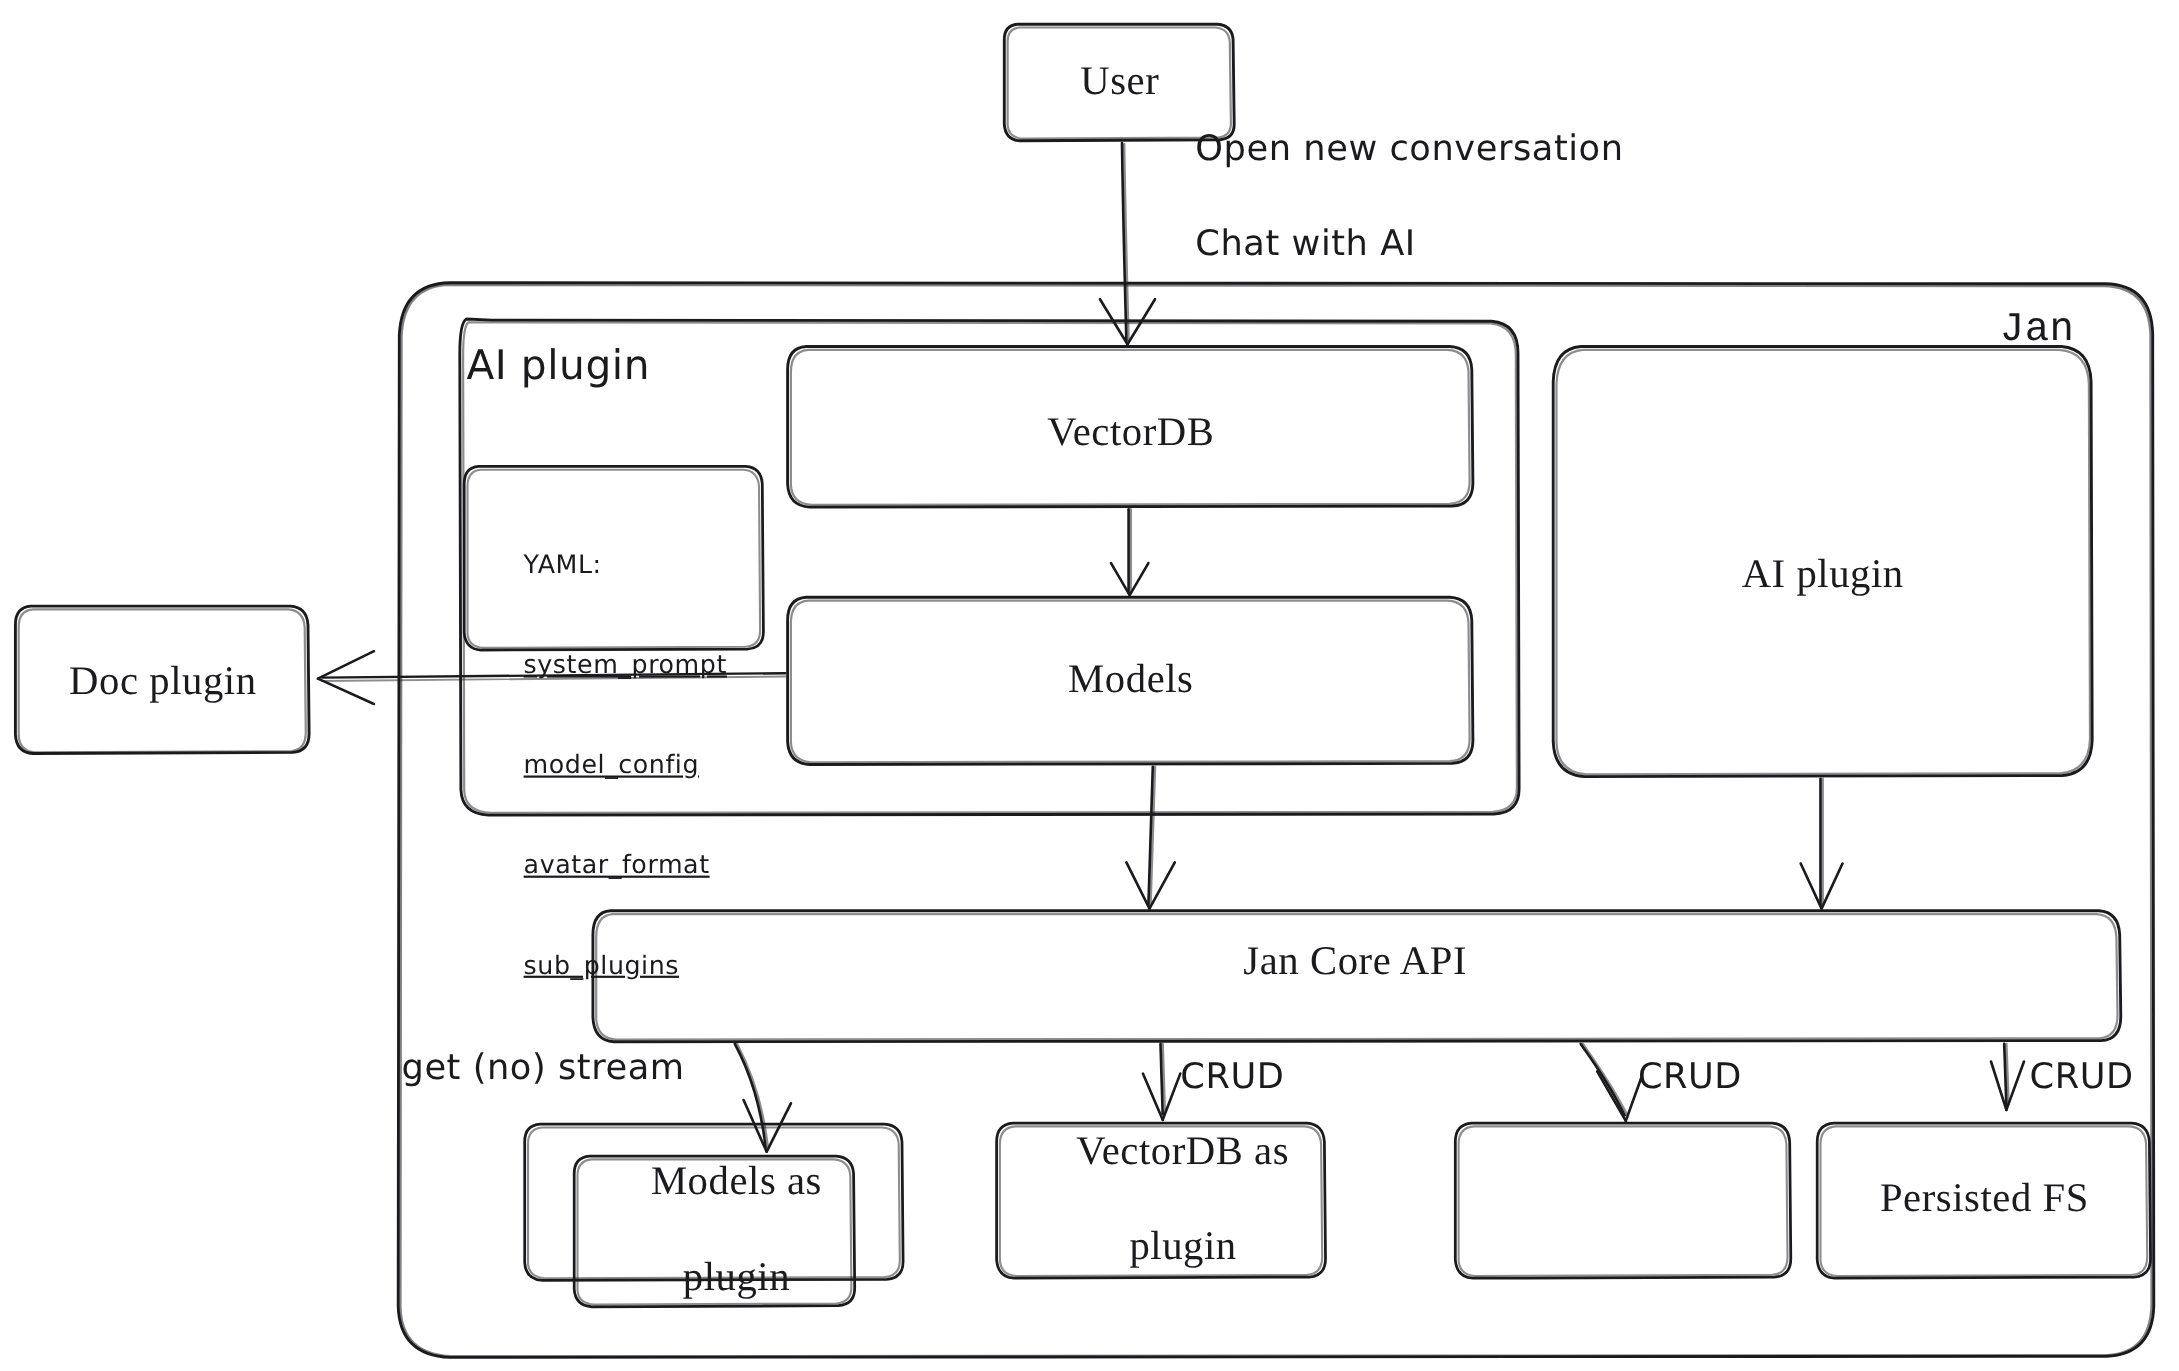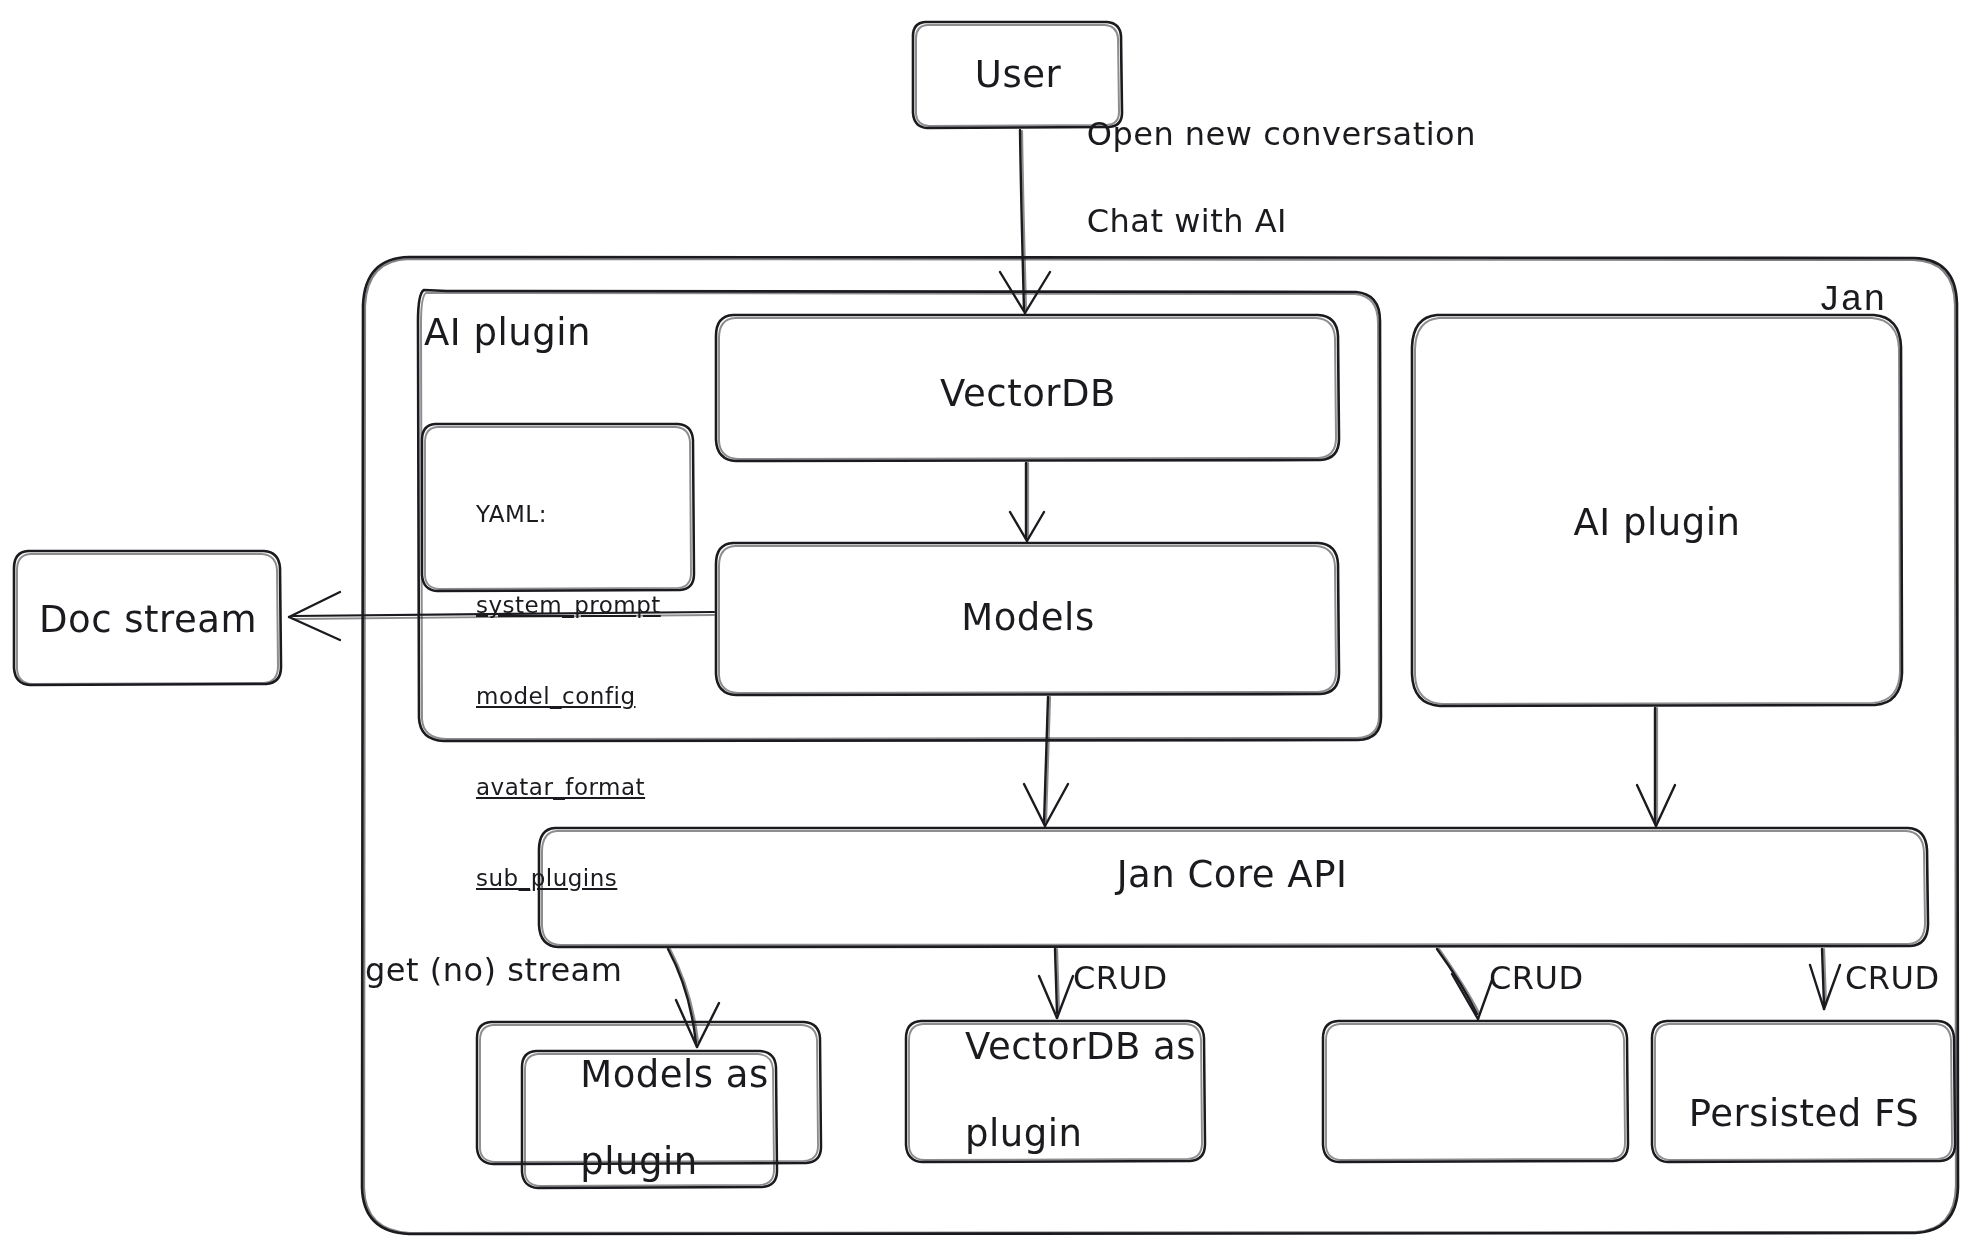--- a/index.html
+++ b/index.html
@@ -32,22 +32,23 @@
     position: absolute;
     color: #1b1b1f;
     font-family: "DejaVu Sans", sans-serif;
     white-space: pre;
     line-height: 1.25;
     pointer-events: auto;
     letter-spacing: 0.5px;
   }
   .node-label {
     font-size: 37px;
-    text-align: left;
+    text-align: center;
     transform: translate(-50%, -50%);
+    font-family: Liberation Serif, serif;
   }
   .node-label.two-line { line-height: 1.18; }
   .group-label {
     font-size: 37px;
     transform: translate(0, -50%);
   }
   .edge-label {
     font-size: 32px;
     transform: translate(0, -50%);
   }
@@ -207,36 +208,36 @@
   <div class="lbl group-label" style="left:424px; top:333px;">AI plugin</div>
 
   <div class="lbl node-label" style="left:1018px; top:75px;">User</div>
 
   <div class="lbl node-label" style="left:1028px; top:394px;">VectorDB</div>
 
   <div class="lbl node-label" style="left:1028px; top:618px;">Models</div>
 
   <div class="lbl node-label" style="left:1657px; top:523px;">AI plugin</div>
 
-  <div class="lbl node-label" style="left:148px; top:620px;">Doc stream</div>
+  <div class="lbl node-label" style="left:148px; top:620px;">Doc plugin</div>
 
   <div class="lbl node-label" style="left:1232px; top:875px;">Jan Core API</div>
 
   <div class="lbl node-label two-line" style="left:650px; top:1118px;">
     <span>Models as</span><br>
     <span>plugin</span>
   </div>
 
   <div class="lbl node-label two-line" style="left:1056px; top:1090px;">
     <span>VectorDB as</span><br>
     <span>plugin</span>
   </div>
 
 
-  <div class="lbl node-label" style="left:1804px; top:1090px;margin-top:24px;">Persisted FS</div>
+  <div class="lbl node-label" style="left:1804px; top:1090px;">Persisted FS</div>
 
   <div class="lbl yaml-text" style="left:445px; top:438px;margin-left:31px;">
     <span class="yaml-head">YAML:</span>
     <span class="yaml-item">system_prompt</span>
     <span class="yaml-item">model_config</span>
     <span class="yaml-item">avatar_format</span>
     <span class="yaml-item">sub_plugins</span>
   </div>
 
   <div class="lbl edge-label" style="left:365px; top:970px;">get (no) stream</div>

